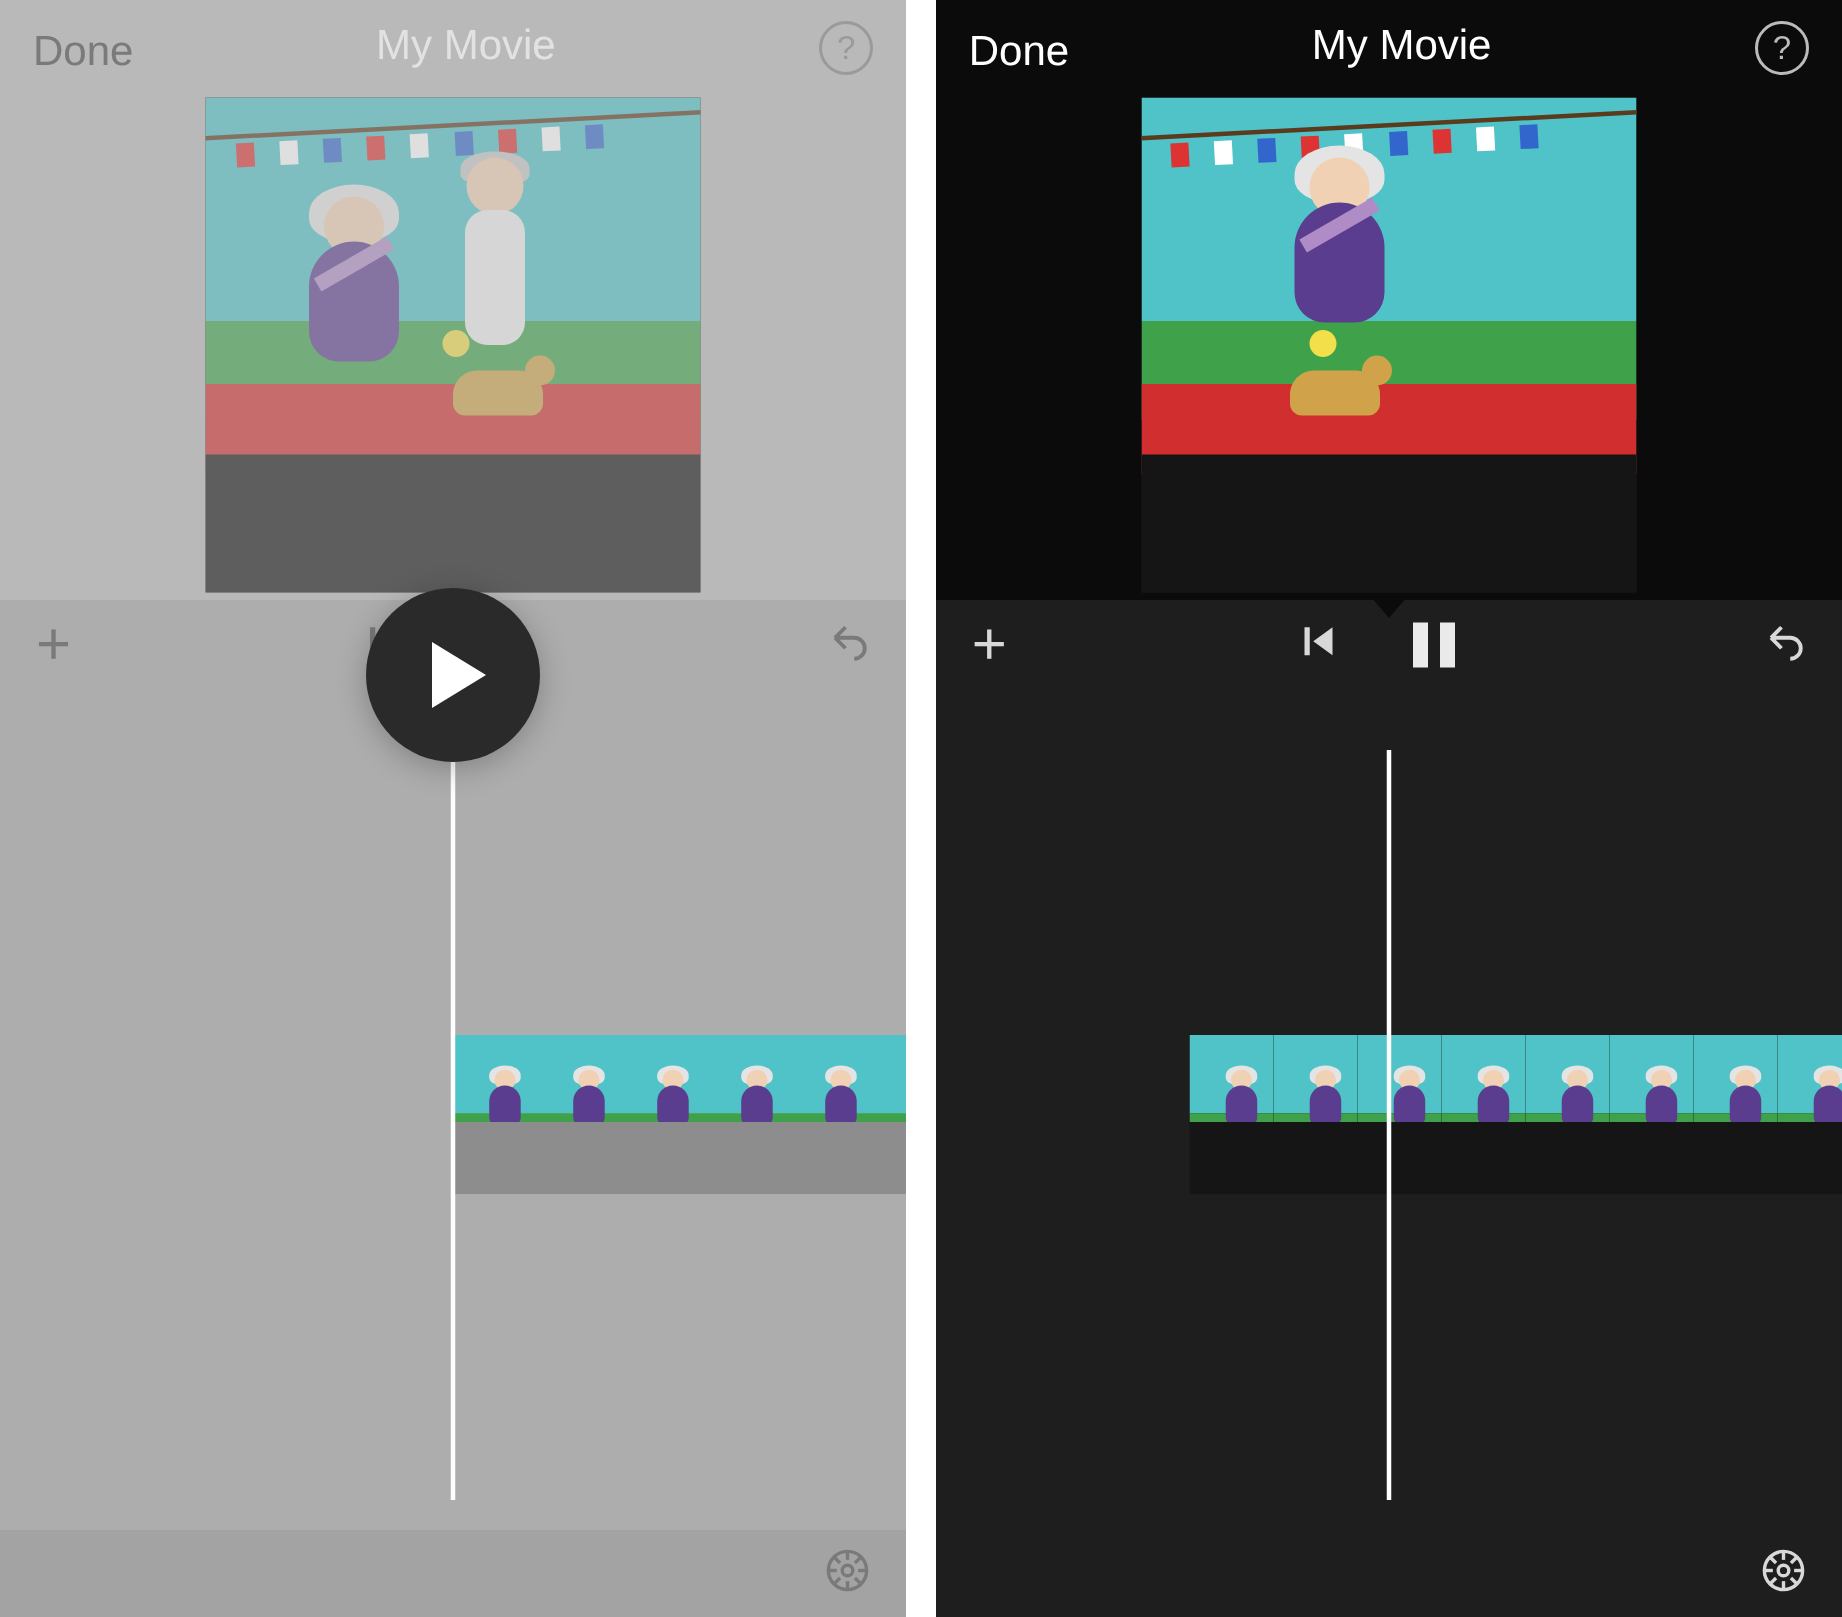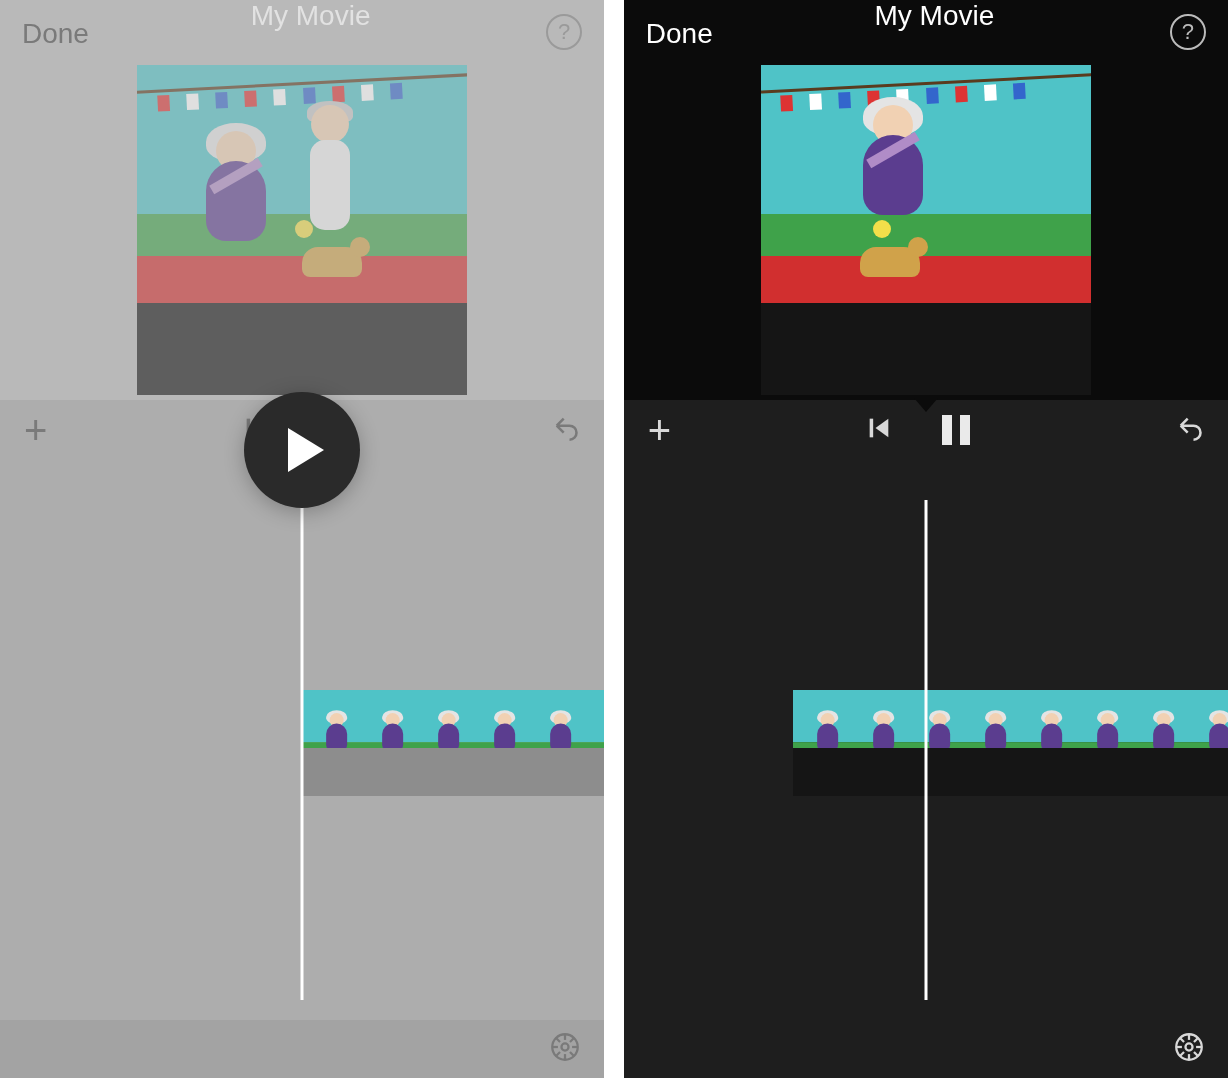--- a/index.html
+++ b/index.html
@@ -1,21 +1,21 @@
 <!DOCTYPE html>
 <html><head>
 <meta charset="utf-8">
 <style>
   * { margin: 0; padding: 0; box-sizing: border-box; }
   html, body { width: 1228px; height: 1078px; overflow: hidden; font-family: -apple-system, "Helvetica Neue", Arial, sans-serif; }
   .container { display: flex; width: 1228px; height: 1078px; }
   .screen { position: relative; width: 50%; height: 100%; background: #0b0b0b; overflow: hidden; }
   .screen.left { background: #b9b9b9; }
   .gap { width: 20px; height: 100%; background: #ffffff; }
-  .header { position: relative; height: 60px; display: flex; justify-content: center; padding-left: 17px; }
+  .header { position: relative; height: 60px; display: flex; align-items: center; justify-content: center; padding-left: 17px; }
   .done-btn { position: absolute; left: 22px; top: 18px; font-size: 28px; font-weight: 300; color: #fff; cursor: pointer; }
   .screen.left .done-btn { color: #7a7a7a; }
   .title { font-size: 28px; font-weight: 400; color: #fff; }
   .screen.left .title { color: #e2e2e2; }
   .help-btn { position: absolute; right: 22px; top: 14px; width: 36px; height: 36px; border: 2px solid #bbb; border-radius: 50%; display: flex; align-items: center; justify-content: center; font-size: 22px; color: #bbb; cursor: pointer; }
   .screen.left .help-btn { border-color: #9a9a9a; color: #9a9a9a; }
 
   .preview { position: relative; height: 340px; display: flex; align-items: flex-start; justify-content: center; padding-top: 5px; }
   .preview-frame { width: 330px; height: 330px; background: #1a1a1a; position: relative; overflow: hidden; }
   .screen.left .preview-frame { opacity: 0.55; }

